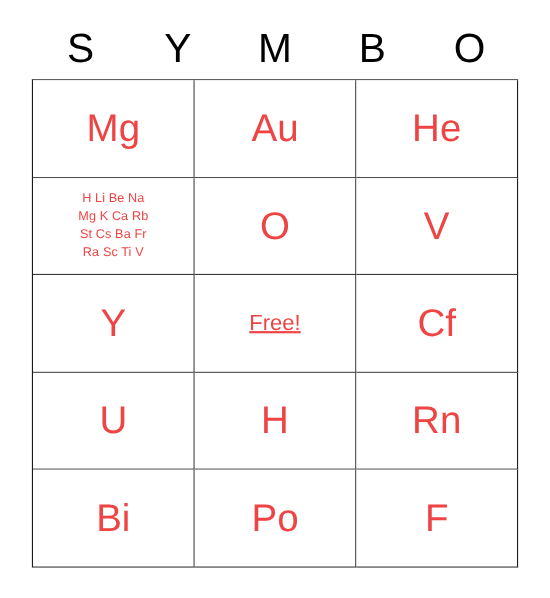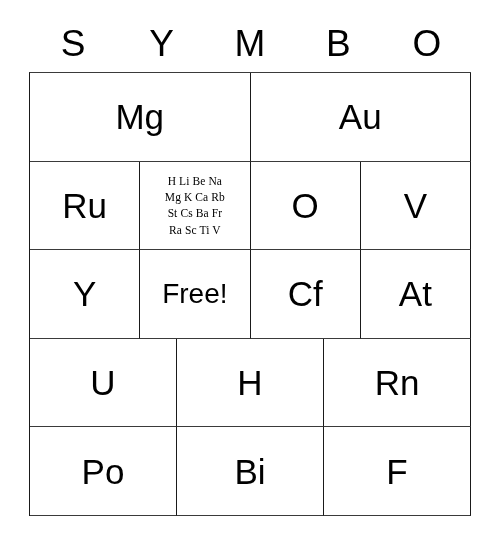--- a/index.html
+++ b/index.html
@@ -60,33 +60,33 @@
     display: flex;
     align-items: center;
     justify-content: center;
     background: #ffffff;
     text-align: center;
     overflow: hidden;
   }
   .cell-text {
     font-size: 35px;
     line-height: 1;
-    color: #000000;
+    color: #ef4444;
     white-space: nowrap;
   }
   .cell.free .cell-text {
-    font-size: 28px;
+    font-size: 20px;
+    text-decoration: underline;
   }
   
   .cell.list-cell .cell-text {
     font-size: 11.5px;
     line-height: 1.42;
     white-space: pre-line;
     letter-spacing: 0.1px;
-    font-family: Liberation Serif, serif;
   }
 </style>
 </head>
 <body>
 
 <div id="bingo-card">
 
   <div class="header-row">
     <div class="header-cell">S</div>
     <div class="header-cell">Y</div>
@@ -97,26 +97,26 @@
 
   <div class="grid">
 
     <div class="grid-row">
       <div class="cell">
           <span class="cell-text">Mg</span>
         </div>
       <div class="cell">
           <span class="cell-text">Au</span>
         </div>
+      <div class="cell">
+          <span class="cell-text">He</span>
+        </div>
     </div>
 
     <div class="grid-row">
-      <div class="cell">
-          <span class="cell-text">Ru</span>
-        </div>
       <div class="cell list-cell">
           <span class="cell-text">H Li Be Na
 Mg K Ca Rb
 St Cs Ba Fr
 Ra Sc Ti V</span>
         </div>
       <div class="cell">
           <span class="cell-text">O</span>
         </div>
       <div class="cell">
@@ -127,43 +127,40 @@
     <div class="grid-row">
       <div class="cell">
           <span class="cell-text">Y</span>
         </div>
       <div class="cell free">
           <span class="cell-text">Free!</span>
         </div>
       <div class="cell">
           <span class="cell-text">Cf</span>
         </div>
-      <div class="cell">
-          <span class="cell-text">At</span>
-        </div>
     </div>
 
     <div class="grid-row">
       <div class="cell">
           <span class="cell-text">U</span>
         </div>
       <div class="cell">
           <span class="cell-text">H</span>
         </div>
       <div class="cell">
           <span class="cell-text">Rn</span>
         </div>
     </div>
 
     <div class="grid-row">
       <div class="cell">
-          <span class="cell-text">Po</span>
+          <span class="cell-text">Bi</span>
         </div>
       <div class="cell">
-          <span class="cell-text">Bi</span>
+          <span class="cell-text">Po</span>
         </div>
       <div class="cell">
           <span class="cell-text">F</span>
         </div>
     </div>
 
   </div>
 </div>
 
 </body></html>

